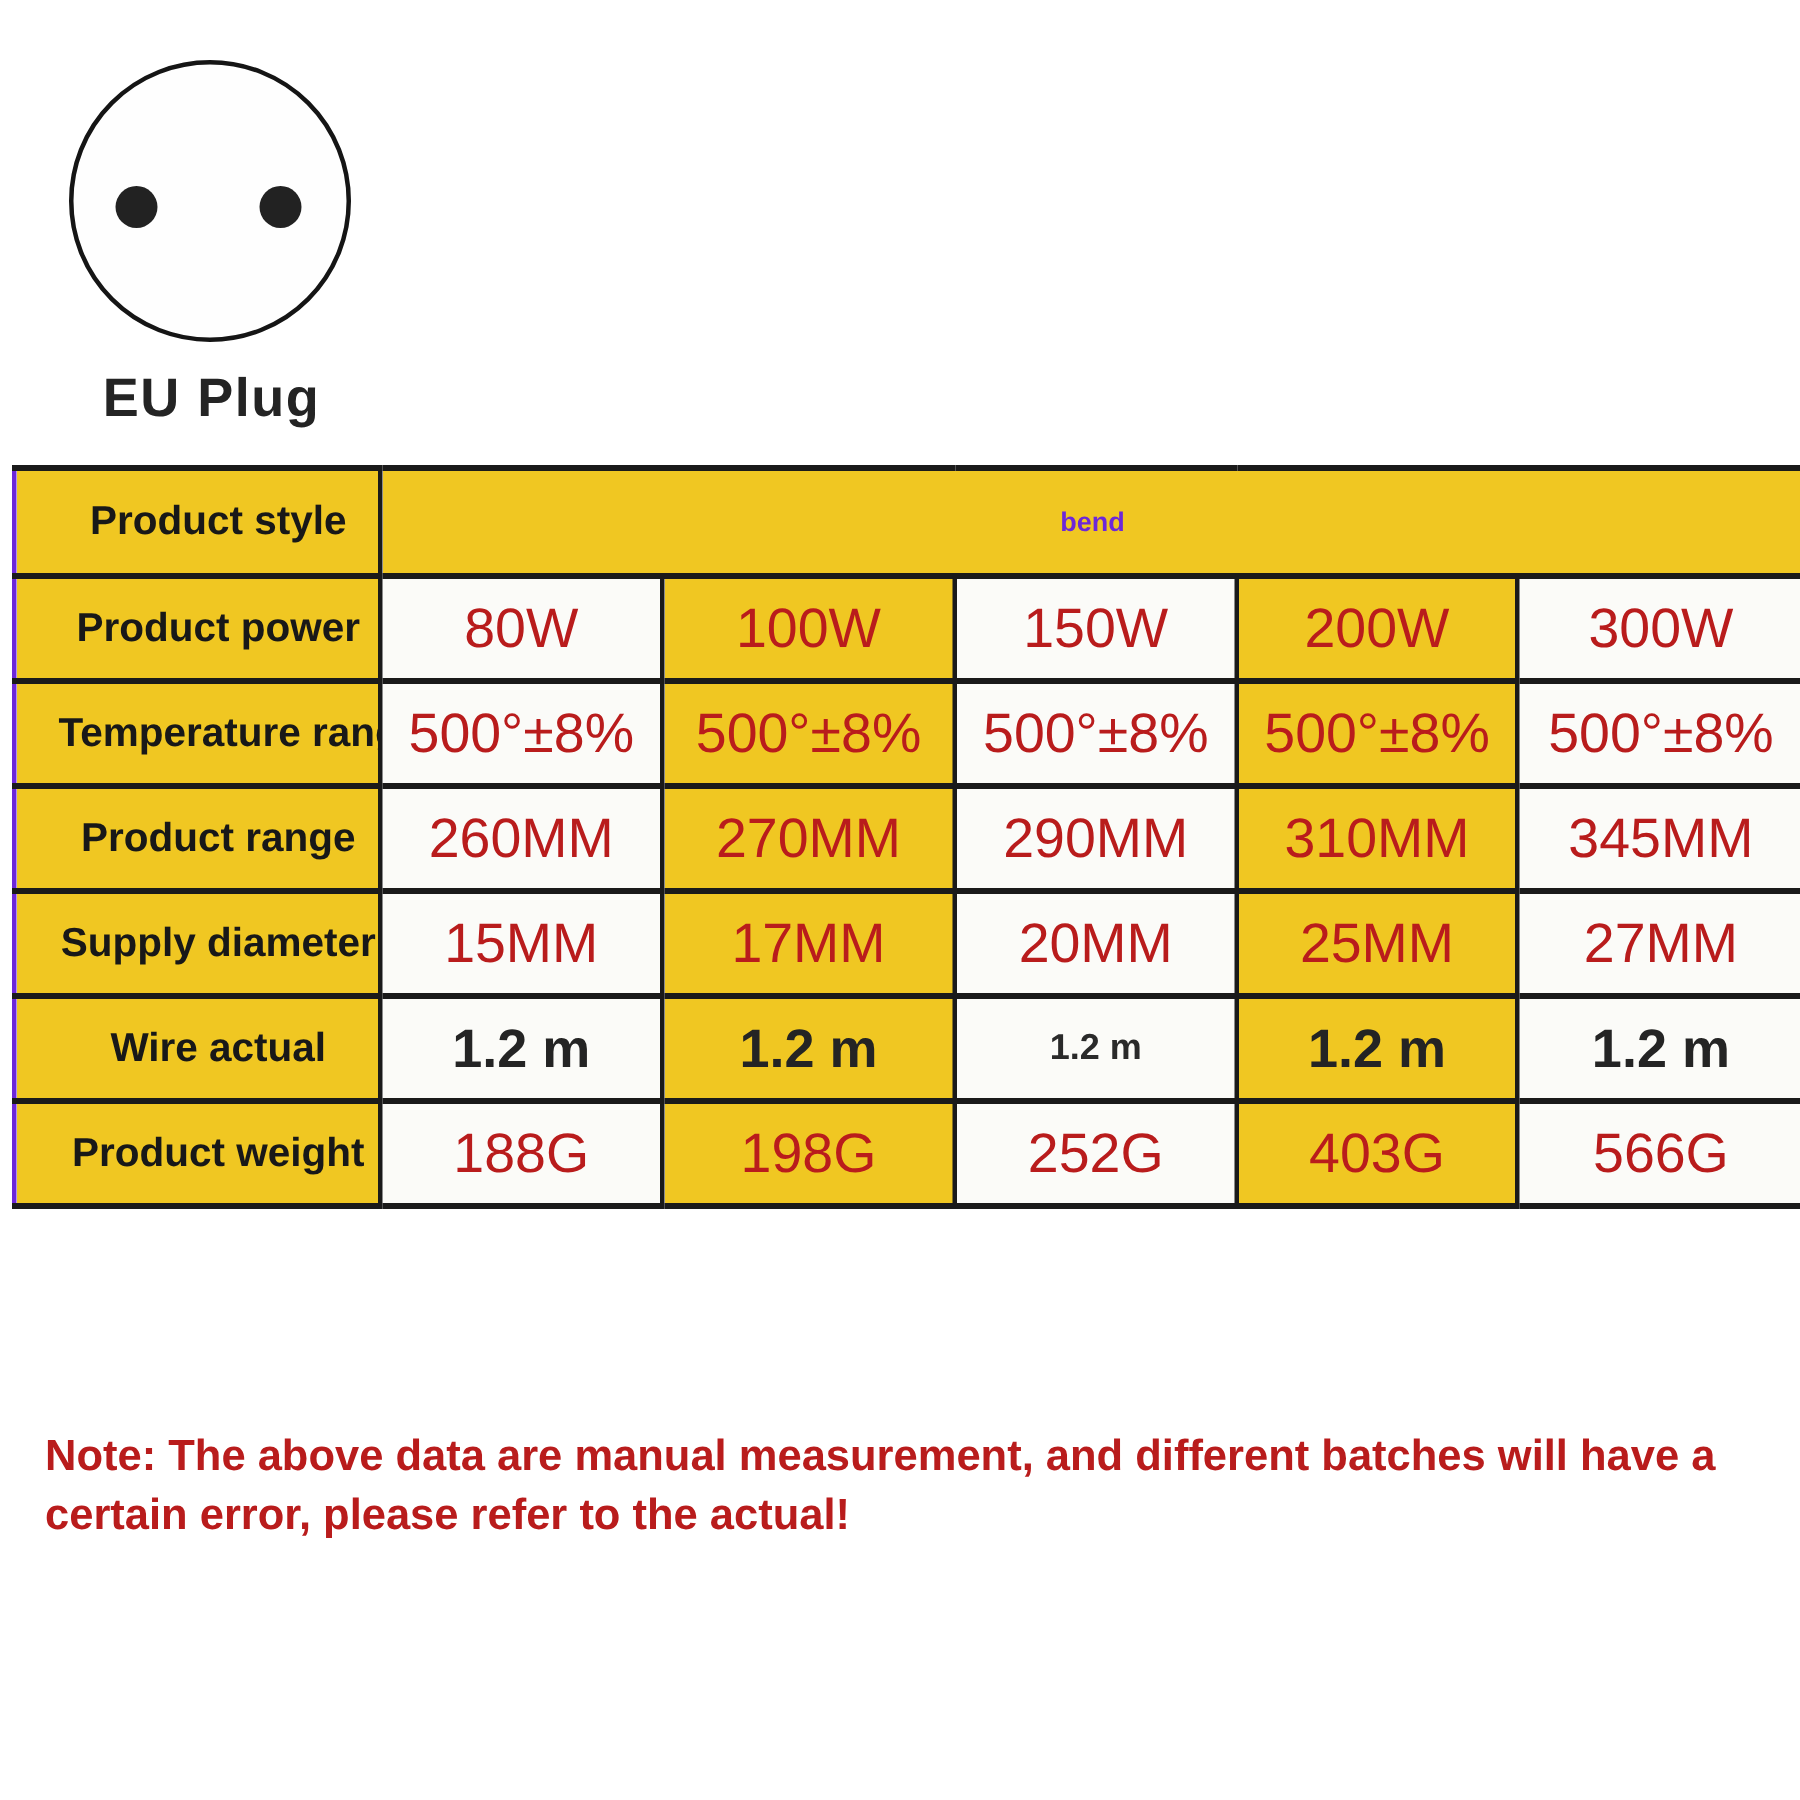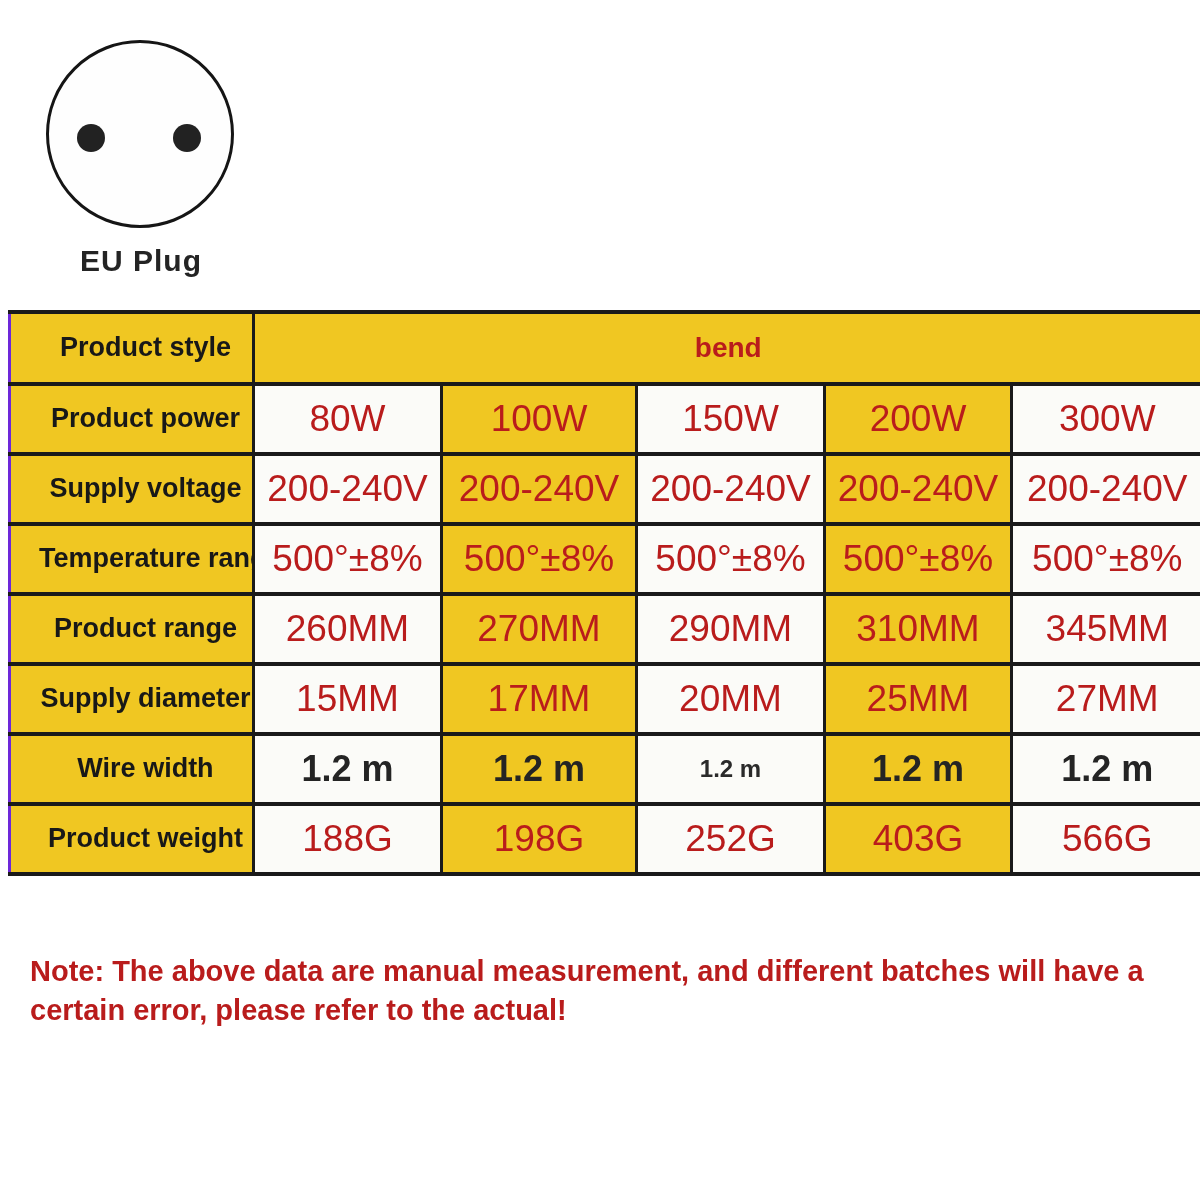--- a/index.html
+++ b/index.html
@@ -31,21 +31,21 @@
     background: #222222;
     border-radius: 50%;
     top: 81px;
   }
   .pin-left { left: 28px; }
   .pin-right { left: 124px; }
   .plug-label {
     margin-top: 16px;
     text-align: center;
     font-weight: bold;
-    font-size: 30px;
+    font-size: 36px;
     color: #242424;
     letter-spacing: 1px;
   }
 
   
   table.spec {
     position: absolute;
     left: 8px; top: 310px;
     width: 1192px;
     border-collapse: collapse;
@@ -73,23 +73,23 @@
     line-height: 1.15;
   }
   td.value-cell {
     background: #fbfbf8;
     font-size: 37px;
     font-weight: 400;
     color: #b91c1c;
   }
   td.value-cell.yellow { background: #f0c722; }
   td.value-cell.bend-cell {
-    font-size: 28px;
+    font-size: 18px;
     font-weight: bold;
-    color: #b91c1c;
+    color: #6d28d9;
   }
   td.value-cell.bold { font-size: 36px; font-weight: bold; color: #242424; }
   td.value-cell.small { font-size: 24px; font-weight: bold; color: #2a2a2a; }
   table.spec td:last-child { border-right: none; }
   table.spec td:first-child { border-left: 3px solid #6d28d9; }
 
   
   .note {
     position: absolute;
     left: 30px; top: 952px;
@@ -129,28 +129,20 @@
       </tr>
     <tr>
           <td class="label-cell">Product power</td>
           <td class="value-cell">80W</td>
           <td class="value-cell yellow">100W</td>
           <td class="value-cell">150W</td>
           <td class="value-cell yellow">200W</td>
           <td class="value-cell">300W</td>
         </tr>
         <tr>
-          <td class="label-cell">Supply voltage</td>
-          <td class="value-cell">200-240V</td>
-          <td class="value-cell yellow">200-240V</td>
-          <td class="value-cell">200-240V</td>
-          <td class="value-cell yellow">200-240V</td>
-          <td class="value-cell">200-240V</td>
-        </tr>
-        <tr>
           <td class="label-cell">Temperature range</td>
           <td class="value-cell">500°±8%</td>
           <td class="value-cell yellow">500°±8%</td>
           <td class="value-cell">500°±8%</td>
           <td class="value-cell yellow">500°±8%</td>
           <td class="value-cell">500°±8%</td>
         </tr>
         <tr>
           <td class="label-cell">Product range</td>
           <td class="value-cell">260MM</td>
@@ -161,21 +153,21 @@
         </tr>
         <tr>
           <td class="label-cell">Supply diameter</td>
           <td class="value-cell">15MM</td>
           <td class="value-cell yellow">17MM</td>
           <td class="value-cell">20MM</td>
           <td class="value-cell yellow">25MM</td>
           <td class="value-cell">27MM</td>
         </tr>
         <tr>
-          <td class="label-cell">Wire width</td>
+          <td class="label-cell">Wire actual</td>
           <td class="value-cell bold">1.2 m</td>
           <td class="value-cell yellow bold">1.2 m</td>
           <td class="value-cell small">1.2 m</td>
           <td class="value-cell yellow bold">1.2 m</td>
           <td class="value-cell bold">1.2 m</td>
         </tr>
         <tr>
           <td class="label-cell">Product weight</td>
           <td class="value-cell">188G</td>
           <td class="value-cell yellow">198G</td>

